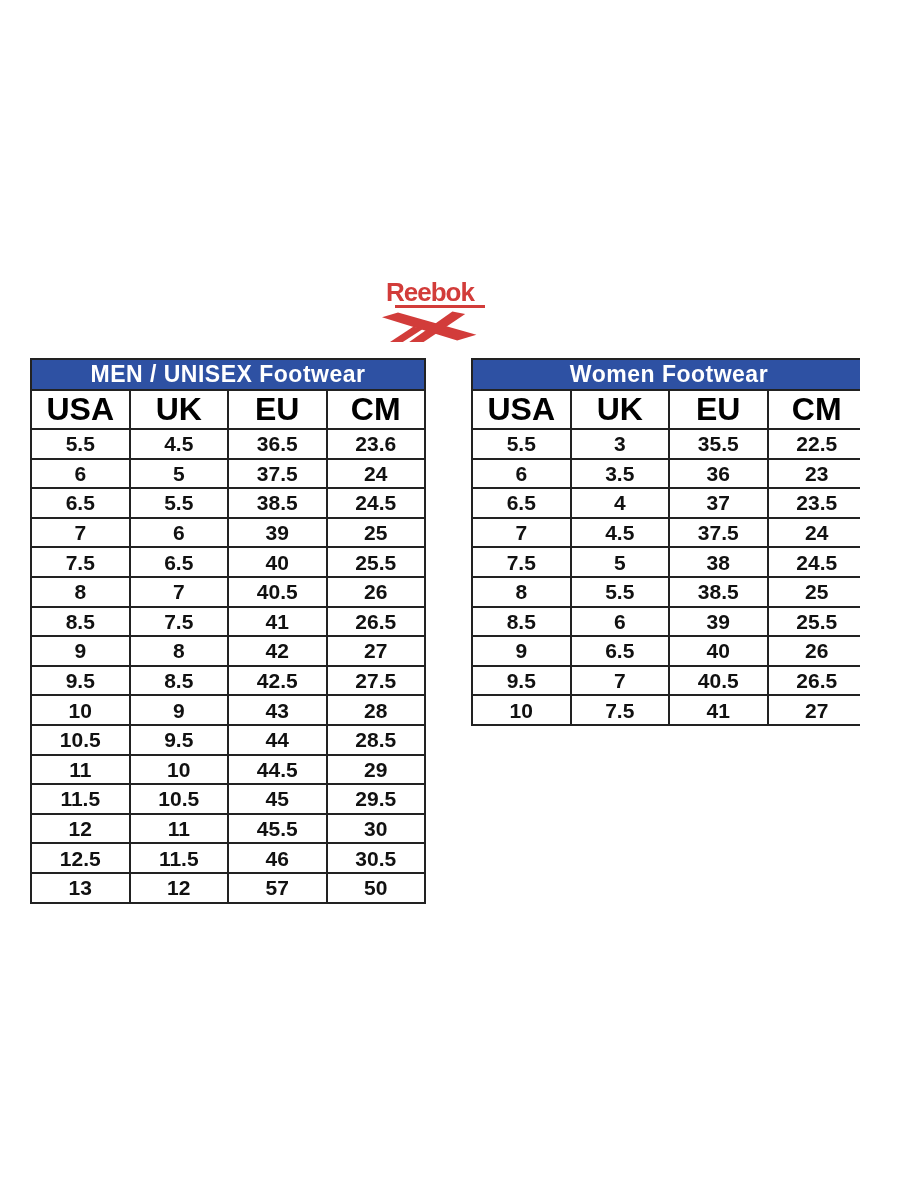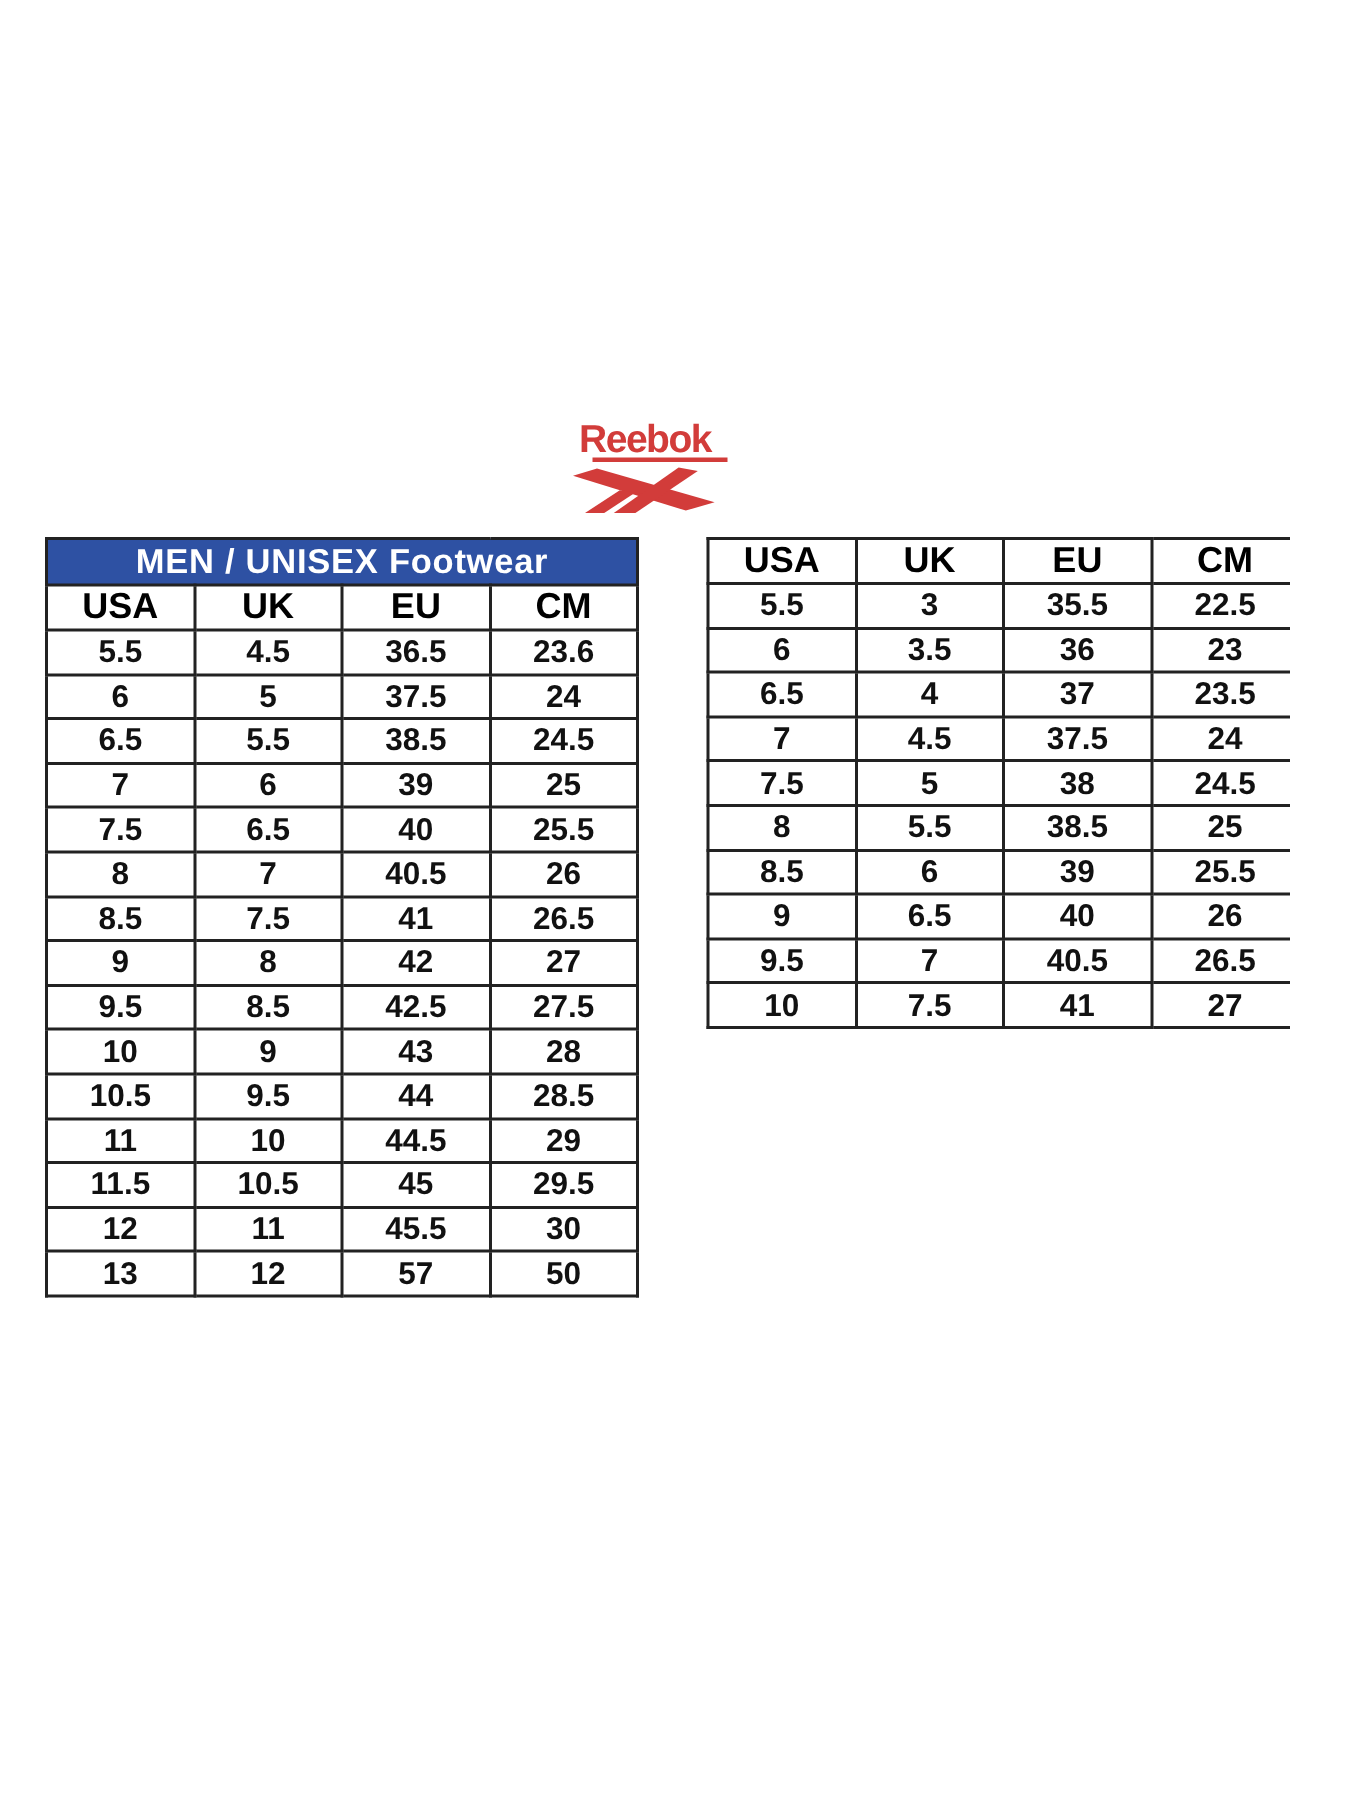--- a/index.html
+++ b/index.html
@@ -67,21 +67,21 @@
     font-weight: bold;
   }
   table.size tr.title-row th {
     background: #2e51a3;
     color: #ffffff;
     font-size: 23px;
     height: 29px;
     letter-spacing: 0.5px;
   }
   table.size tr.cols-row th {
-    font-size: 24px;
+    font-size: 32px;
     height: 27px;
     color: #000000;
     background: #ffffff;
   }
   table.size td {
     font-size: 21px;
     height: 27.6px;
     color: #111111;
     background: #ffffff;
     line-height: 1;
@@ -194,29 +194,38 @@
             <td>45</td>
             <td>29.5</td>
           </tr>
           <tr>
             <td>12</td>
             <td>11</td>
             <td>45.5</td>
             <td>30</td>
           </tr>
           <tr>
+            <td>12.5</td>
+            <td>11.5</td>
+            <td>46</td>
+            <td>30.5</td>
+          </tr>
+          <tr>
             <td>13</td>
             <td>12</td>
             <td>57</td>
             <td>50</td>
           </tr>
         </tbody>
       </table>
     <table class="size">
         <thead>
+          <tr class="title-row">
+            <th colspan="4" style="background: rgb(46, 81, 163); color: rgb(255, 255, 255);">Women Footwear</th>
+          </tr>
           <tr class="cols-row">
             <th>USA</th>
             <th>UK</th>
             <th>EU</th>
             <th>CM</th>
           </tr>
         </thead>
         <tbody>
           <tr>
             <td>5.5</td>

